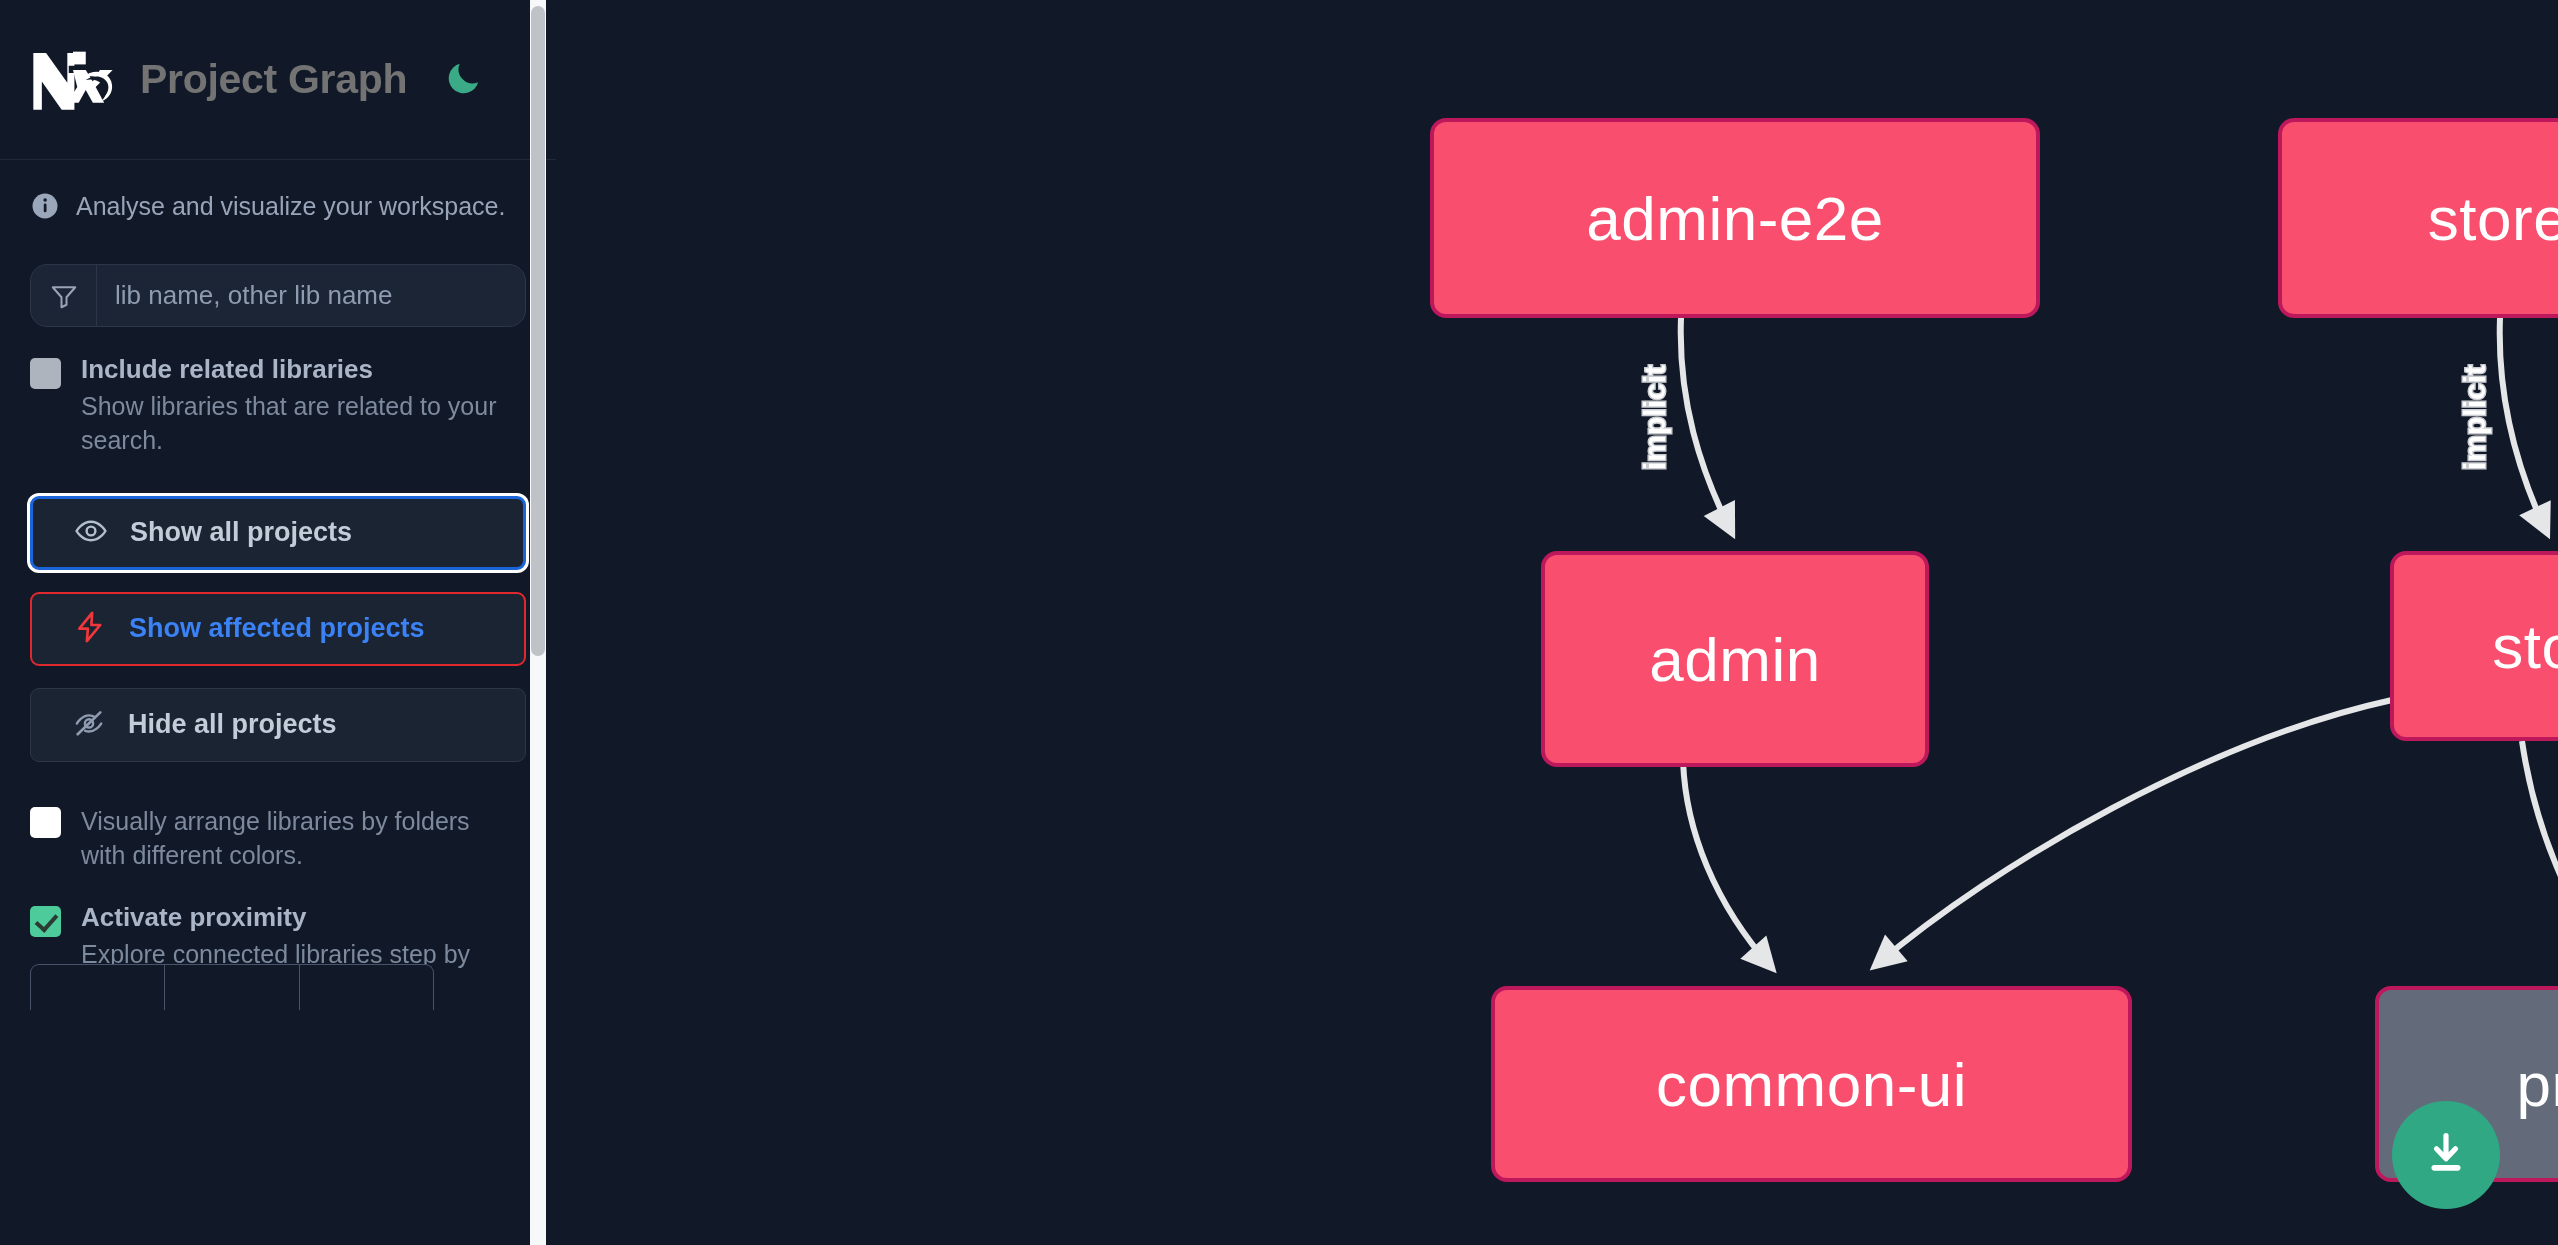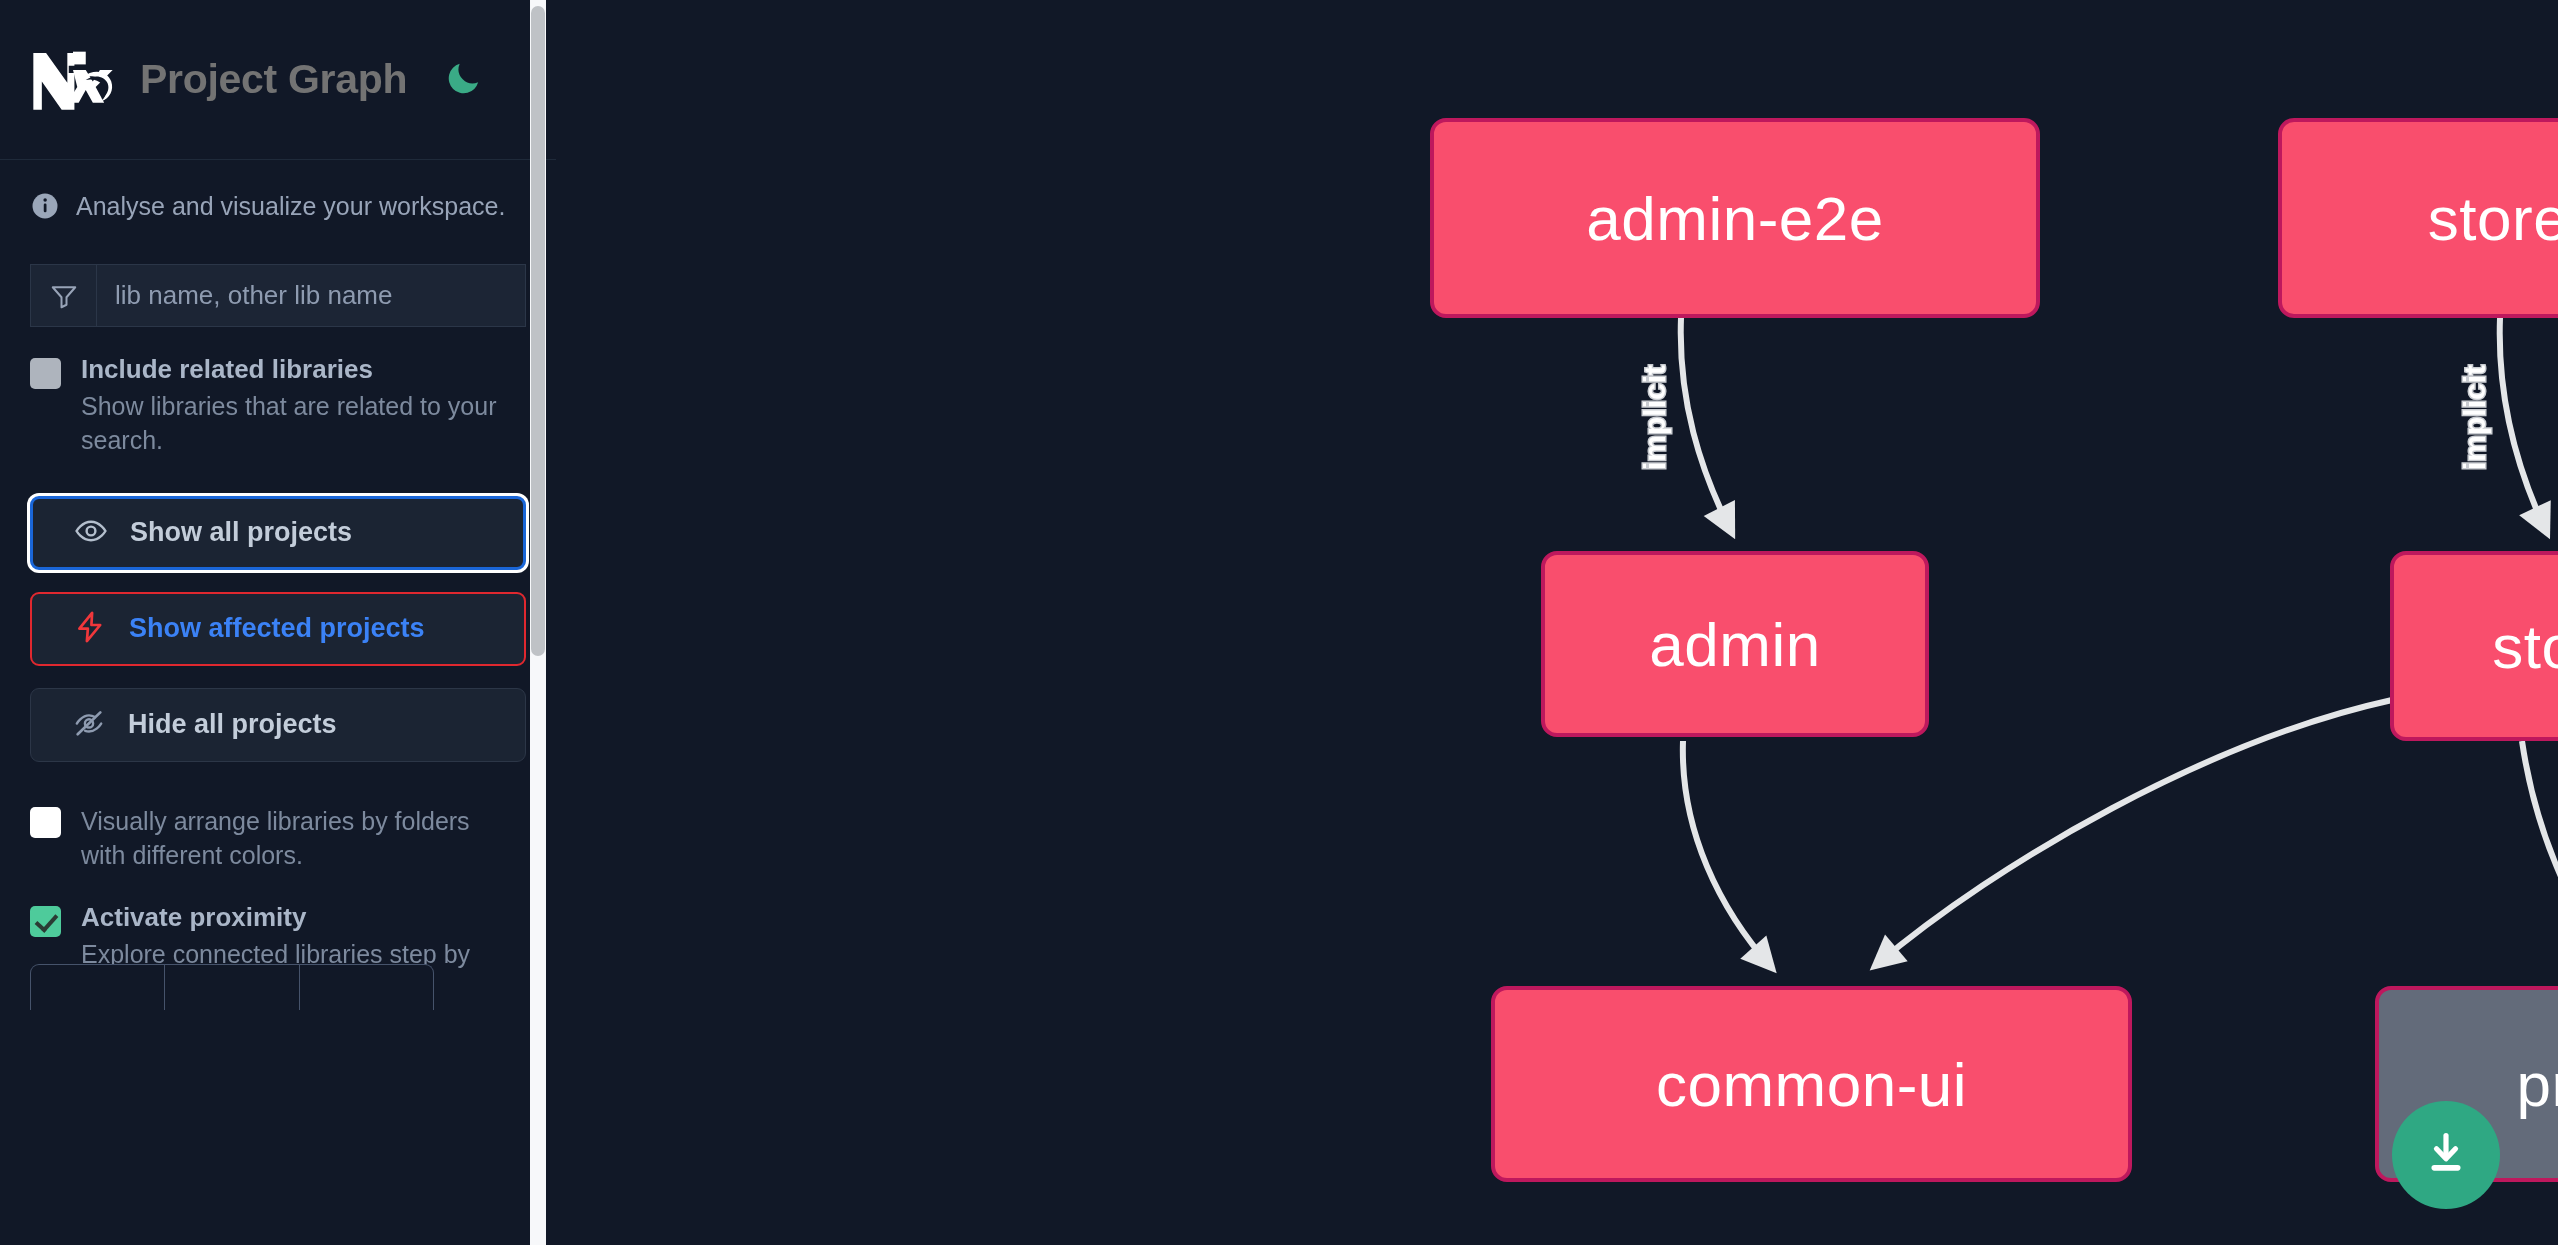--- a/index.html
+++ b/index.html
@@ -44,21 +44,21 @@
   }
   .info-circle { width: 30px; height: 30px; flex: 0 0 30px; }
   .sb-info-text { font-size: 25px; color: #98a4b8; white-space: nowrap; }
 
   
   .search-wrap {
     margin: 12px 30px 0 30px;
     height: 63px;
     background: #1c2535;
     border: 1px solid #2b3648;
-    border-radius: 0;
+    border-radius: 17px;
     display: flex; align-items: stretch;
     overflow: hidden;
   }
   .search-icon-box {
     width: 66px; display: flex; align-items: center; justify-content: center;
     border-right: 1px solid #2b3648;
   }
   .search-input {
     flex: 1; background: transparent; border: none; outline: none;
     color: #cfd8e6; font-size: 26px;
@@ -305,21 +305,21 @@
         <text transform="translate(1925,470) rotate(-90)" text-anchor="start" stroke="#c9ccd1" stroke-width="3" paint-order="stroke">implicit</text>
       </g>
     </svg>
 
     <div class="node pink" style="left:870px;  top:118px; width:610px; height:200px;">
       <span>admin-e2e</span>
     </div>
     <div class="node pink" style="left:1718px; top:118px; width:566px; height:200px;">
       <span>store-e2e</span>
     </div>
-    <div class="node pink" style="left:981px;  top:551px; width:388px; height:186px;">
+    <div class="node pink" style="left:981px;  top:551px; width:388px; height:216px;">
       <span>admin</span>
     </div>
     <div class="node pink" style="left:1830px; top:551px; width:345px; height:190px;">
       <span>store</span>
     </div>
     <div class="node pink" style="left:931px;  top:986px; width:641px; height:196px;">
       <span>common-ui</span>
     </div>
     <div class="node grey" style="left:1815px; top:986px; width:525px; height:196px;">
       <span>products</span>

